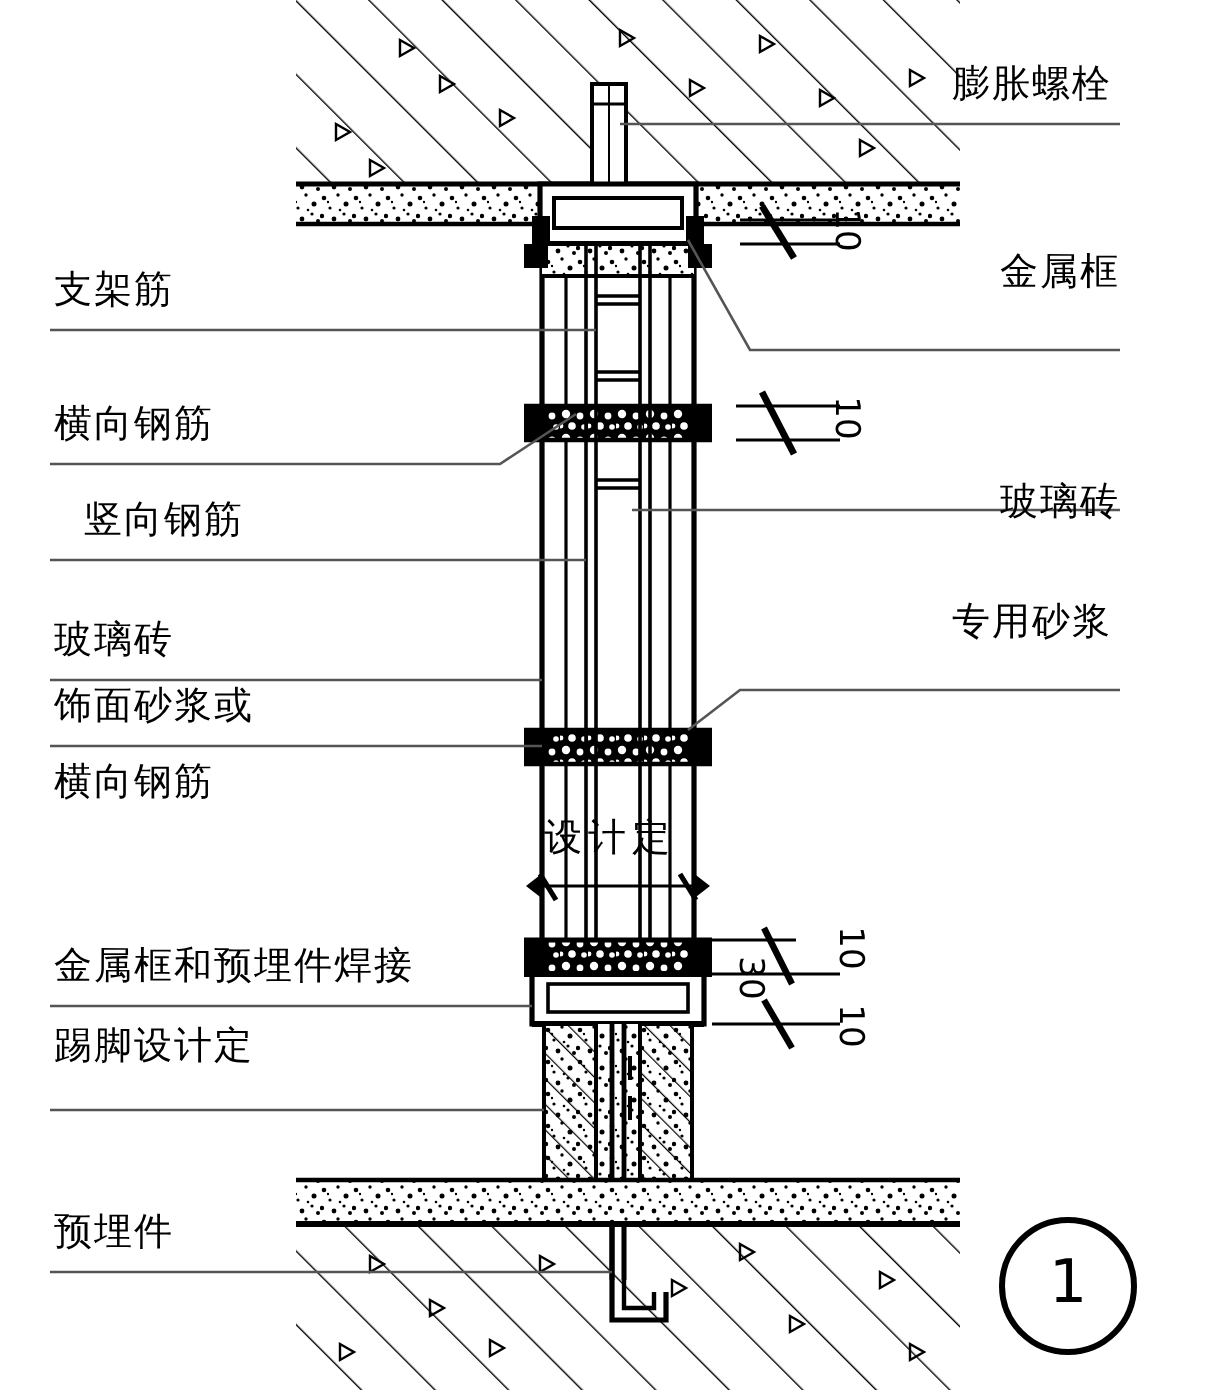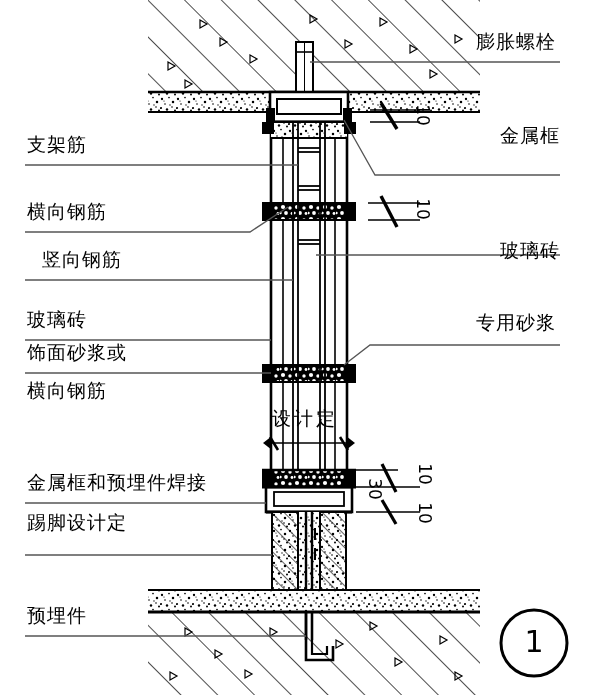--- a/index.html
+++ b/index.html
@@ -305,21 +305,21 @@
 <div class="lbl" style="left:27px;top:510px;">踢脚设计定</div>
 
 <div class="lbl" style="left:27px;top:603px;">预埋件</div>
 
 <div class="lbl" style="left:476px;top:29px;font-family:Liberation Serif, serif;">膨胀螺栓</div>
 
 <div class="lbl" style="left:500px;top:123px;text-align:right;">金属框</div>
 
 <div class="lbl" style="left:500px;top:238px;">玻璃砖</div>
 
-<div class="lbl" style="left:476px;top:310px;">专用砂浆</div>
+<div class="lbl" style="left:476px;top:298px;">专用砂浆</div>
 
 <div class="overlaytxt" style="left:272px;top:406px;text-align:right;">设计定</div>
 
 <div class="dim rot" style="left:412px;top:105px;">10</div>
 
 <div class="dim rot" style="left:412px;top:199px;">10</div>
 
 <div class="dim rot" style="left:364px;top:479px;">30</div>
 
 <div class="dim rot" style="left:414px;top:464px;">10</div>

